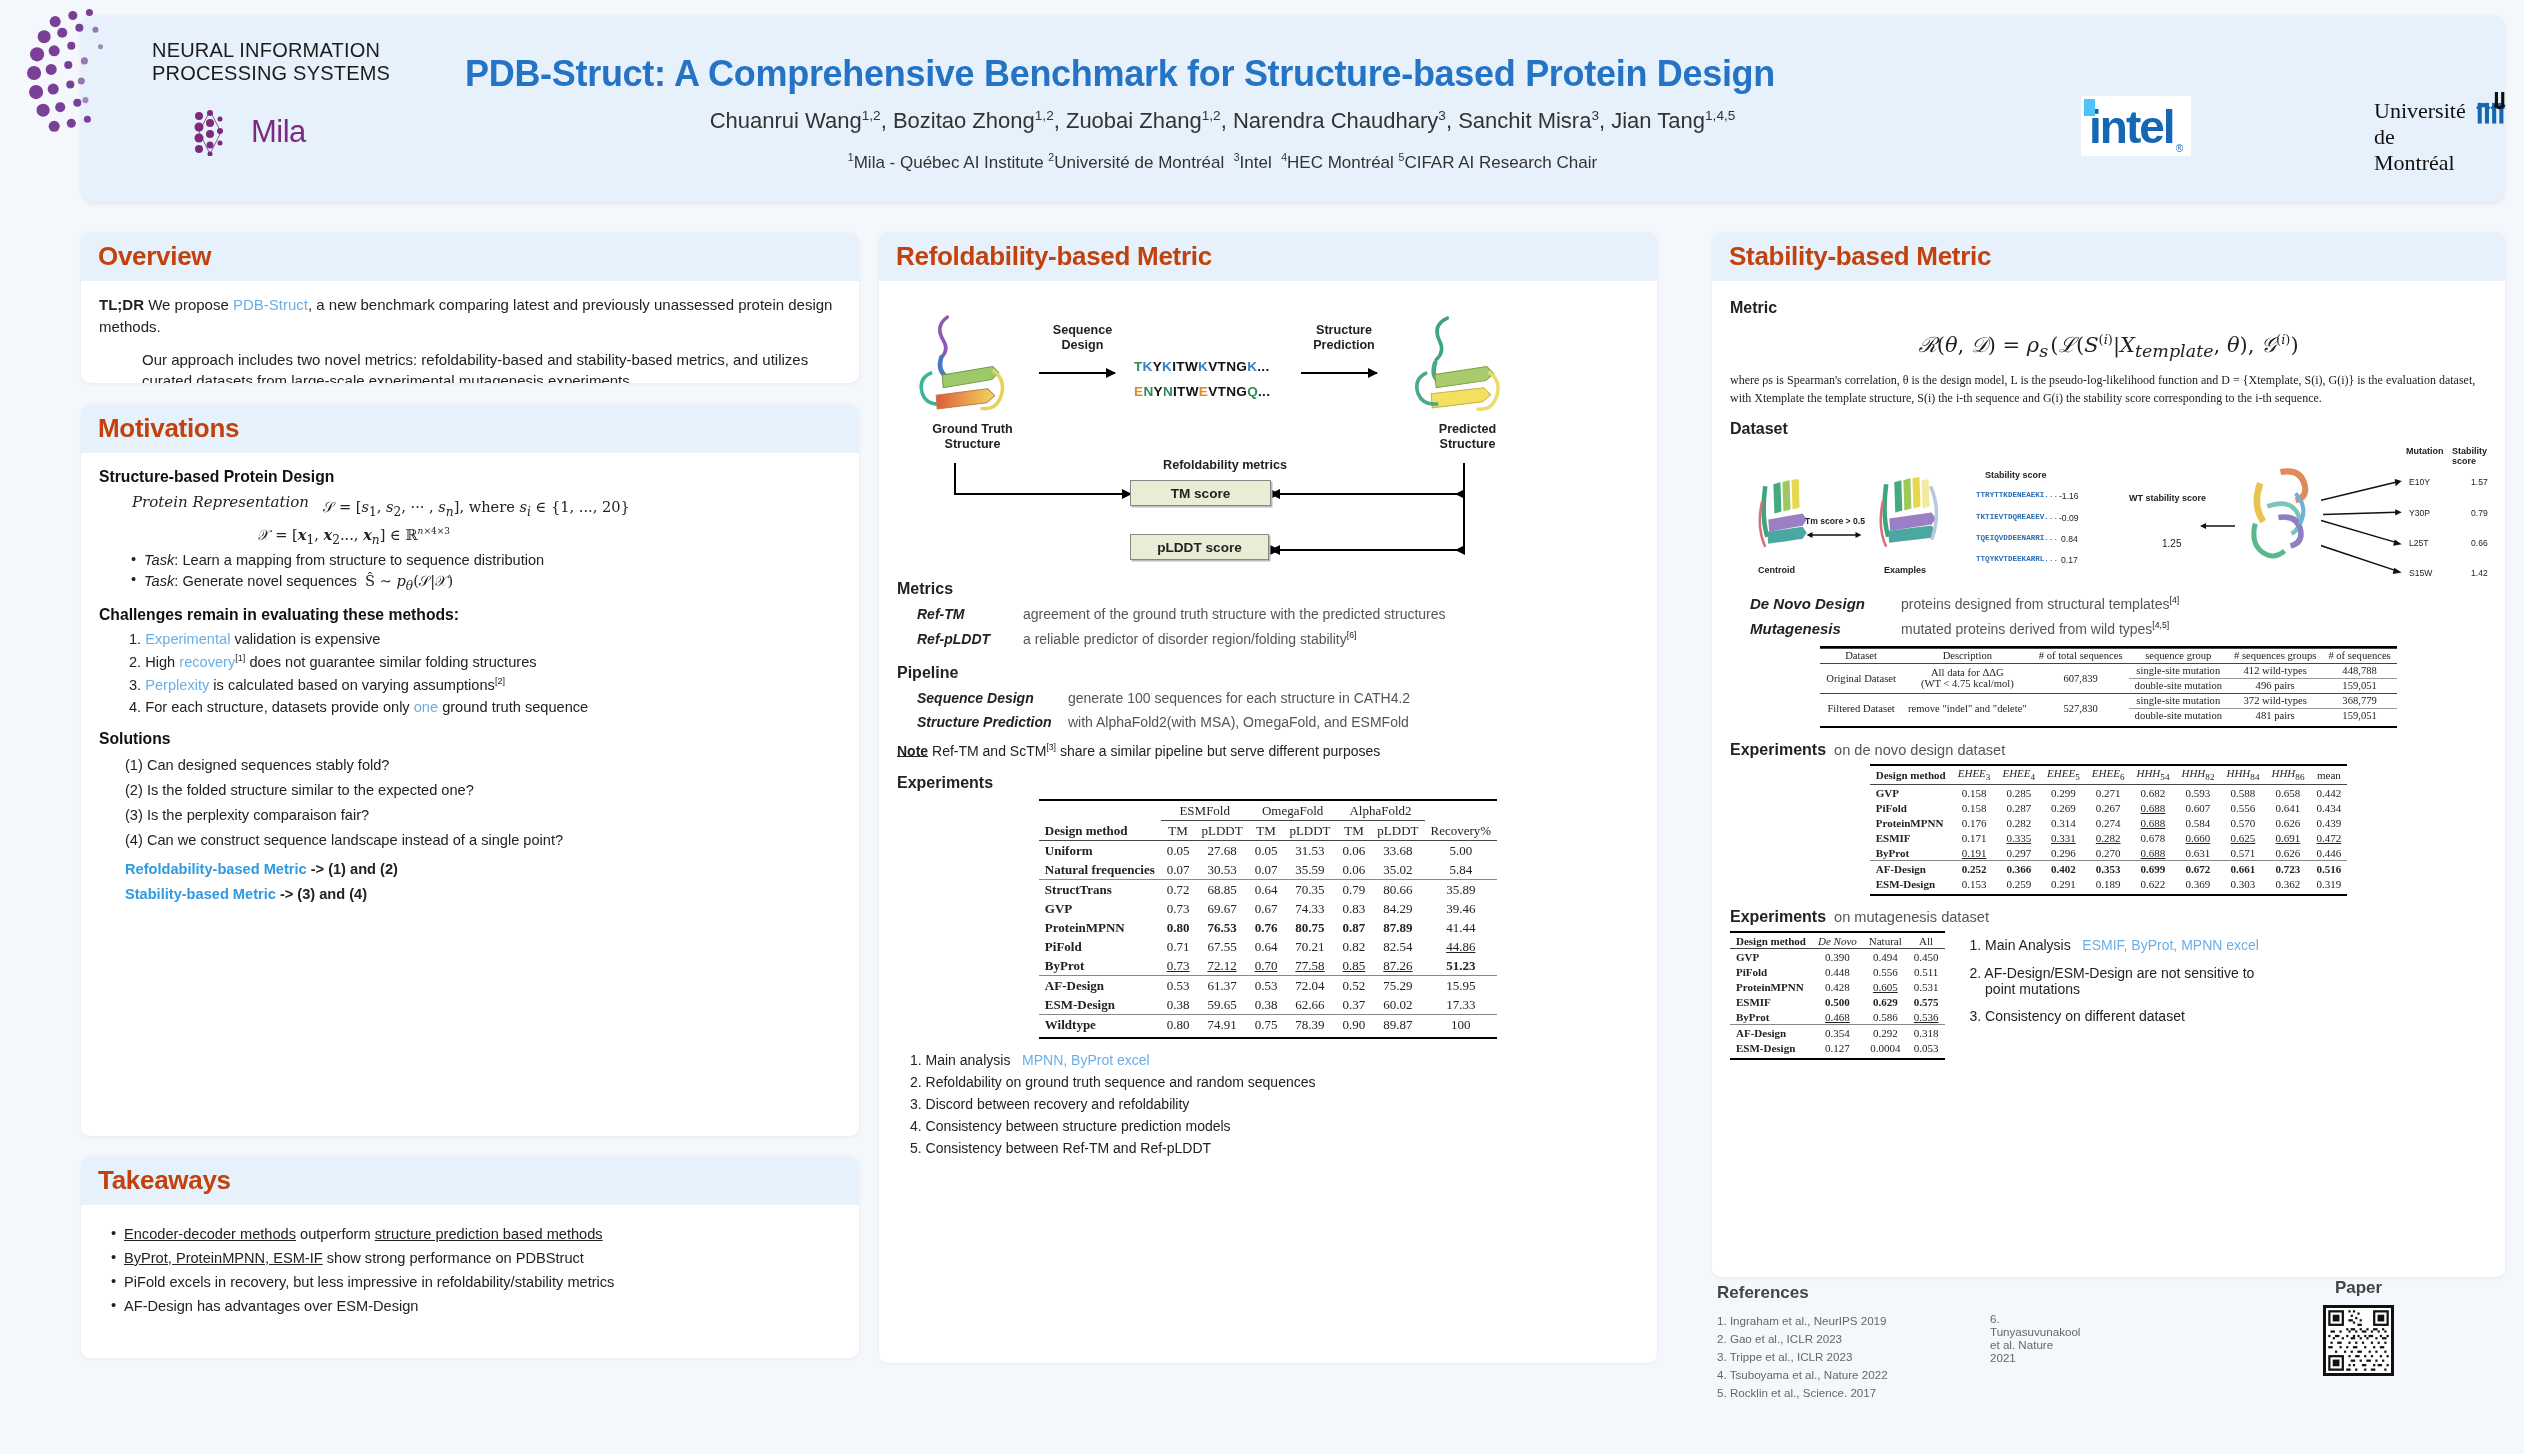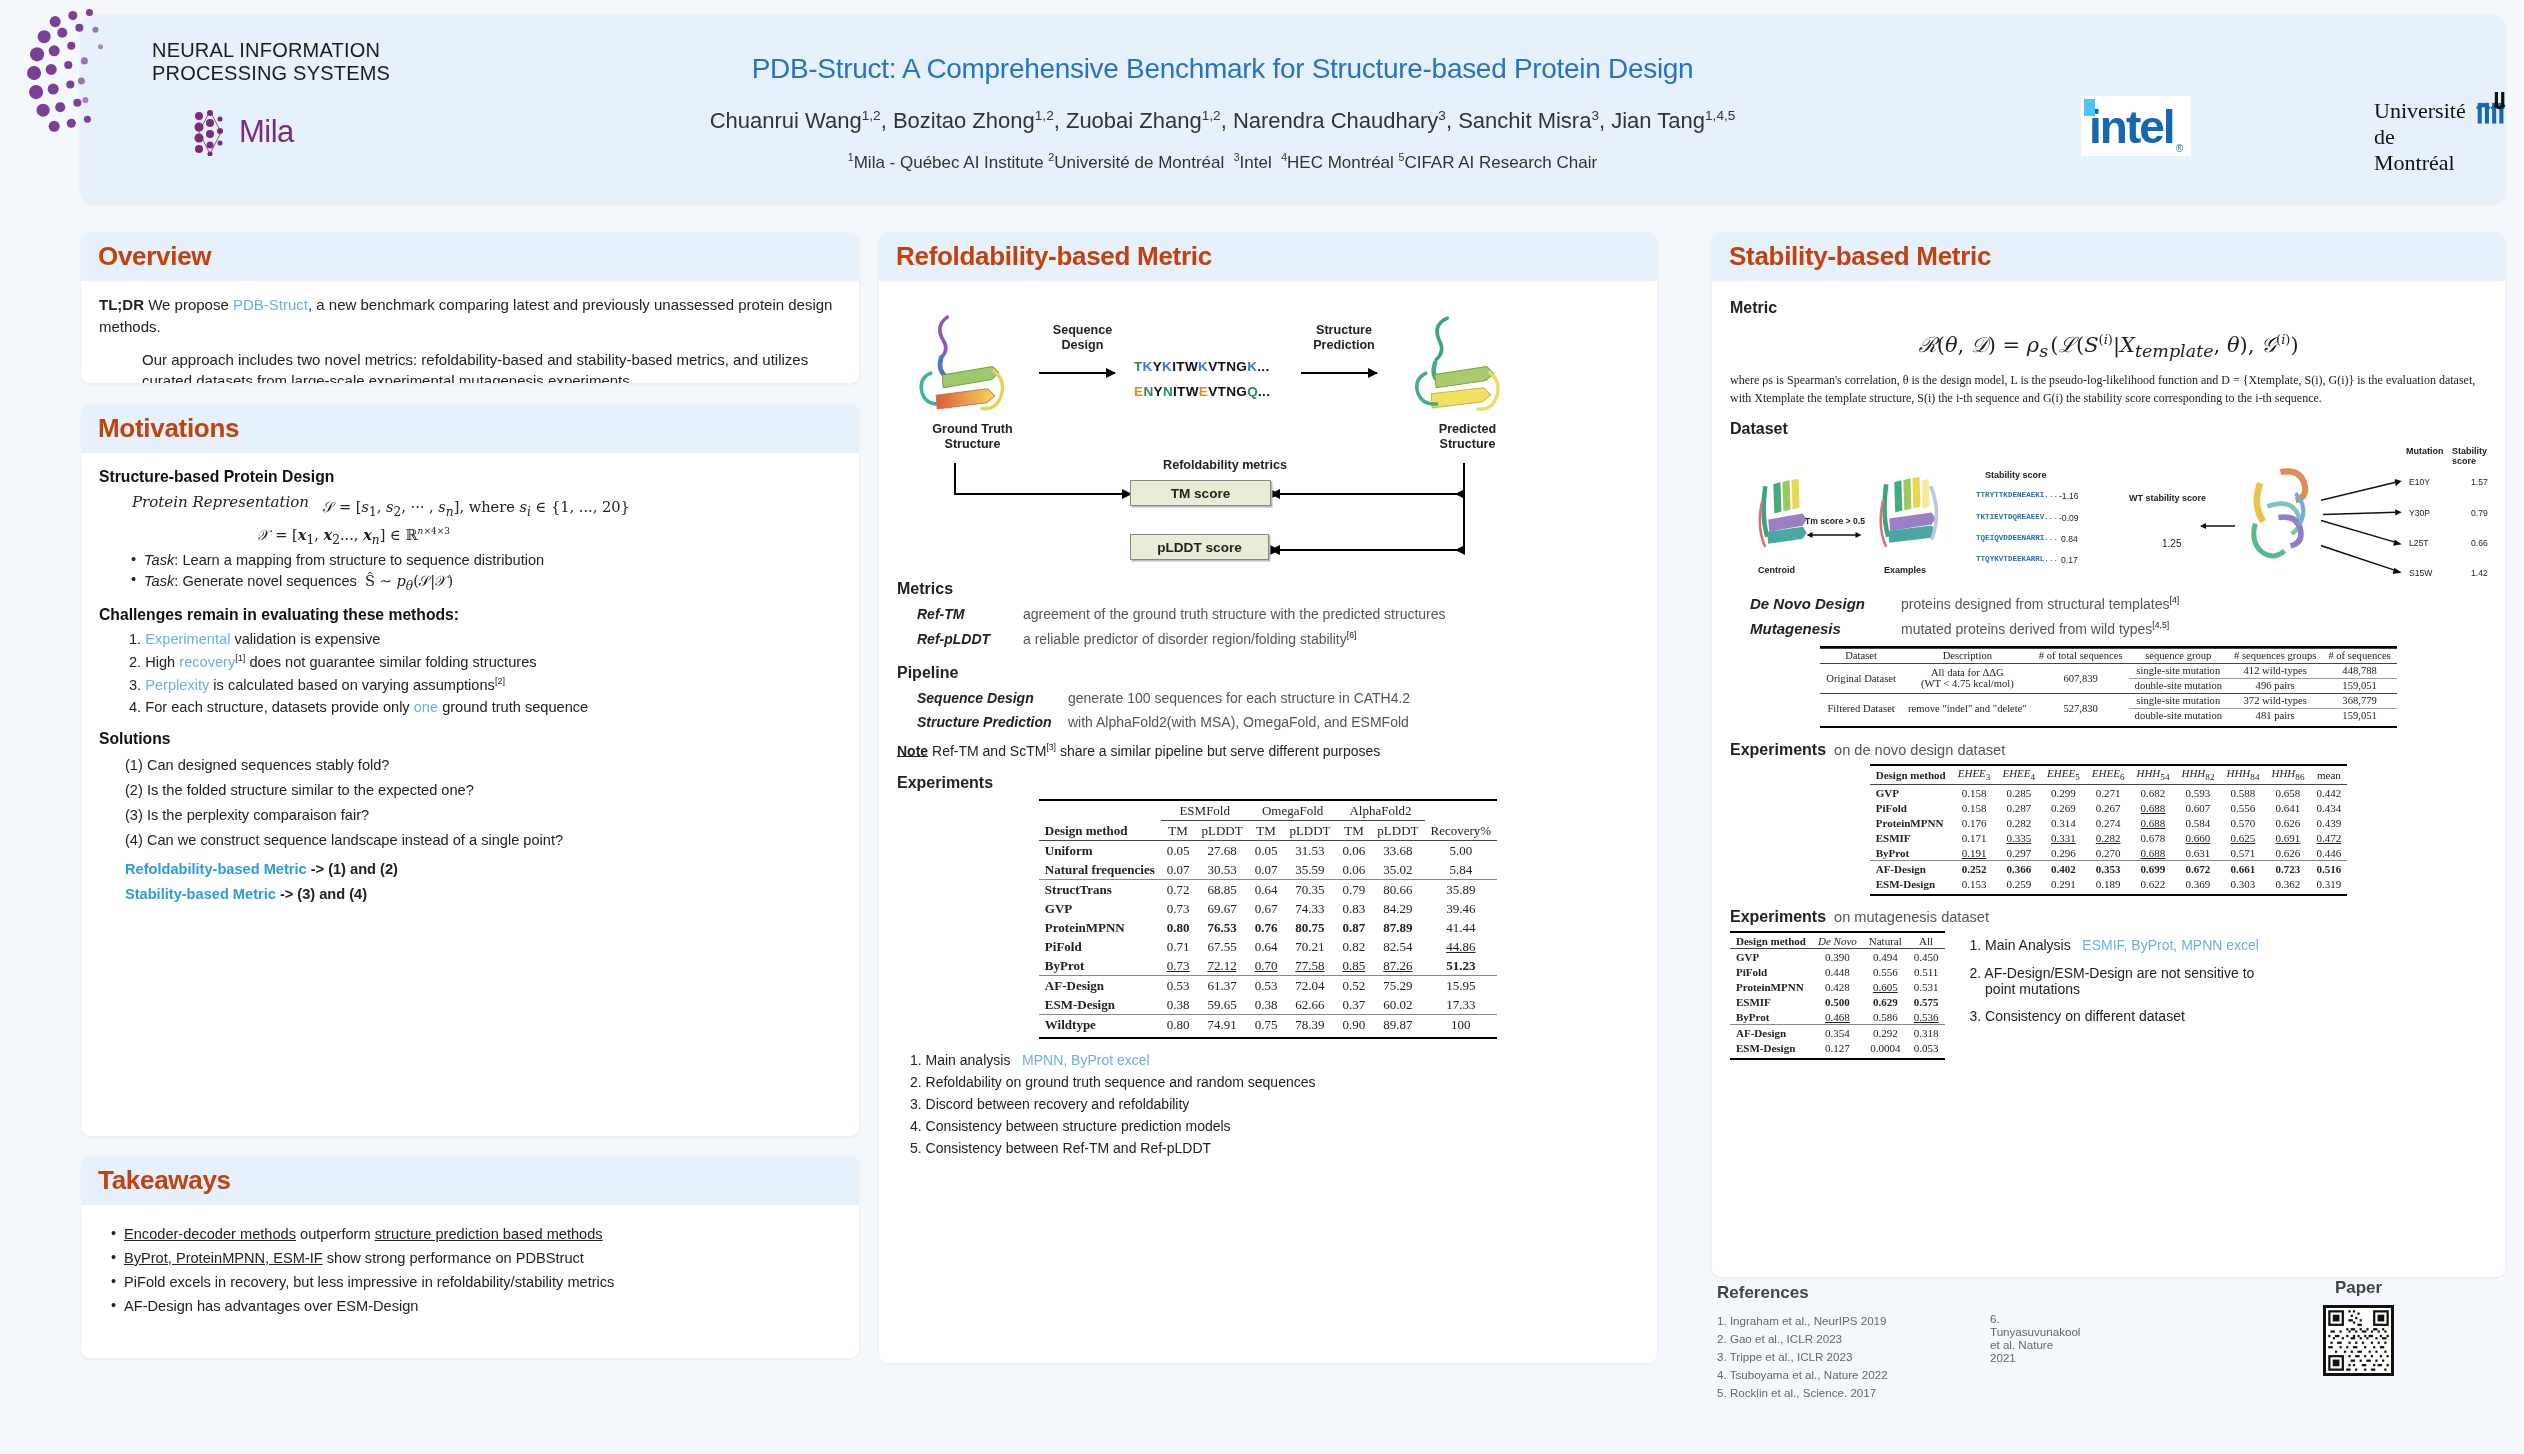--- a/index.html
+++ b/index.html
@@ -15,25 +15,25 @@
   .header{
     position:absolute; left:81px; top:15px; width:2424px; height:187px;
     background:#e6f1fb; border-radius:13px;
     box-shadow:0 1.5px 4.5px rgba(0,0,0,.07);
   }
   .neurips-dots{ position:absolute; left:-56px; top:-14px; width:151px; height:157px; }
   .neurips-txt{
     position:absolute; left:71px; top:24px; width:263px;
     font-size:20px; font-weight:500; line-height:1.15; letter-spacing:0.2px; color:#1c1c1c;
   }
-  .mila-logo{ position:absolute; left:111px; top:93px; display:flex; align-items:center; gap:3px; }
+  .mila-logo{ position:absolute; left:111px; top:93px; display:flex; align-items:center; gap:15px; }
   .mila-word{ font-size:31px; color:#7b2a7e; font-weight:500; letter-spacing:-0.5px;}
   .title{
-    position:absolute; left:384px; top:38px; width:1515px; text-align:center;
-    font-size:28px; font-weight:normal; color:#2573c4; letter-spacing:-0.3px;
+    position:absolute; left:384px; top:38px; width:1515px; text-align:left;
+    font-size:36px; font-weight:bold; color:#2573c4; letter-spacing:-0.3px;
   }
   .authors{
     position:absolute; left:384px; top:93px; width:1515px; text-align:center;
     font-size:22px; color:#333; font-weight:400;
   }
   .affils{
     position:absolute; left:384px; top:136px; width:1515px; text-align:center;
     font-size:17px; color:#333;
   }
   sup{ font-size:.62em; vertical-align:super; }

